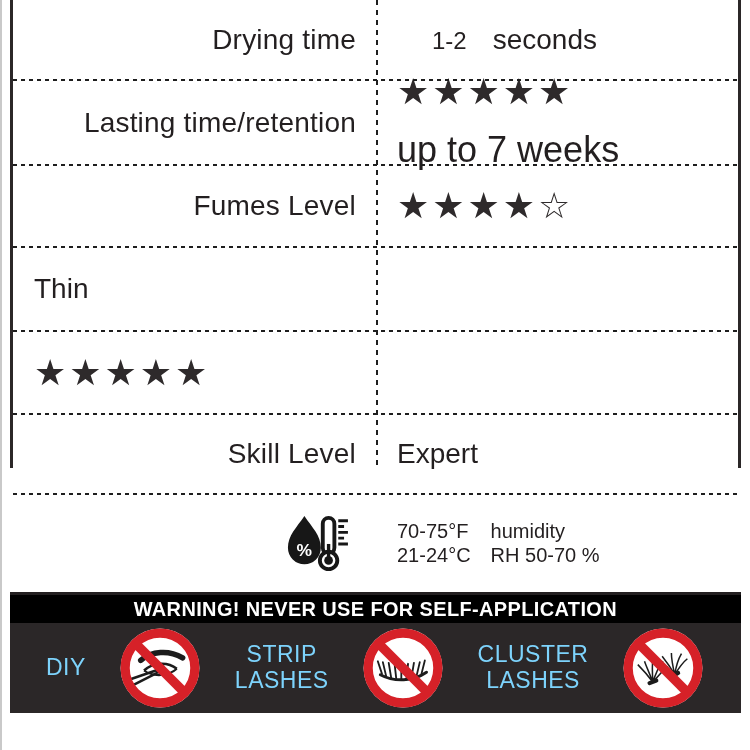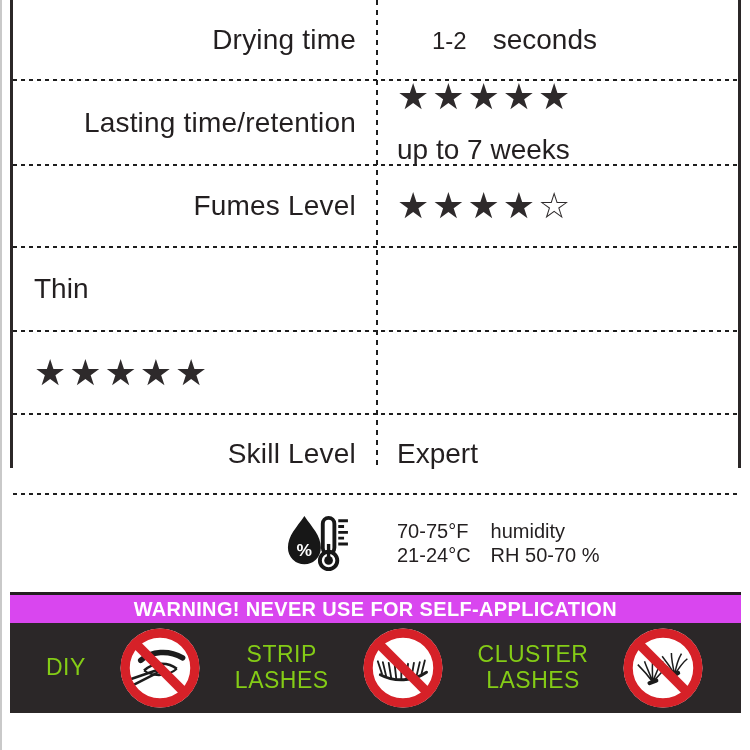--- a/index.html
+++ b/index.html
@@ -20,37 +20,37 @@
   .r0{height:80px}.r1{height:85px}.r2{height:82px}.r3{height:84px}.r4{height:83px}.r5{height:80px}.r6{height:98px}
   .cell-label { flex:0 0 363px; display:flex; align-items:center; justify-content:flex-end;
                 padding-right:20px; font-size:28px; letter-spacing:0.2px; }
   .cell-value { flex:1; display:flex; flex-direction:column; justify-content:center;
                 align-items:flex-start; padding-left:21px; font-size:28px; }
   .v-prefix { font-size:24px; }
   .v-suffix { margin-left:26px; font-size:28px; }
   .indent { margin-left:35px; }
   .stars { font-family:"DejaVu Sans", sans-serif; font-size:36px; line-height:1;
            letter-spacing:3px; color:#2e2a2b; }
-  .note { font-size:28px; margin-top:19px; }
+  .note { font-size:36px; margin-top:19px; }
   .hum-grid { display:grid; grid-template-columns:auto auto; column-gap:20px;
               font-size:20px; line-height:1.2; }
   .hum-icon { width:64px; height:60px; margin-right:8px; }
 
   
   .warning-bar { position:absolute; left:10px; top:592px; width:731px; height:31px;
-                 background:#d946ef; border-top:3px solid #231f20;
+                 background:#000000; border-top:3px solid #231f20;
                  display:flex; align-items:center; justify-content:center; }
   .warning-text { color:#ffffff; font-size:21px; font-weight:bold; letter-spacing:0.4px;
                   transform:scaleX(0.95); white-space:nowrap; }
 
   
   .prohibit-bar { position:absolute; left:10px; top:623px; width:731px; height:90px;
                   background:#2b2728; display:flex; align-items:center;
                   justify-content:space-between; padding:0 36px; }
-  .p-label { color:#84cc16; font-size:23px; line-height:1.12; letter-spacing:0.5px;
+  .p-label { color:#7dd3fc; font-size:23px; line-height:1.12; letter-spacing:0.5px;
              text-align:center; white-space:pre-line; }
   .p-icon { width:84px; height:84px; flex:0 0 auto; }
 </style>
 </head>
 <body>
 
 <div class="canvas">
   <div class="left-edge-line"></div>
 
   <div class="spec-table">

